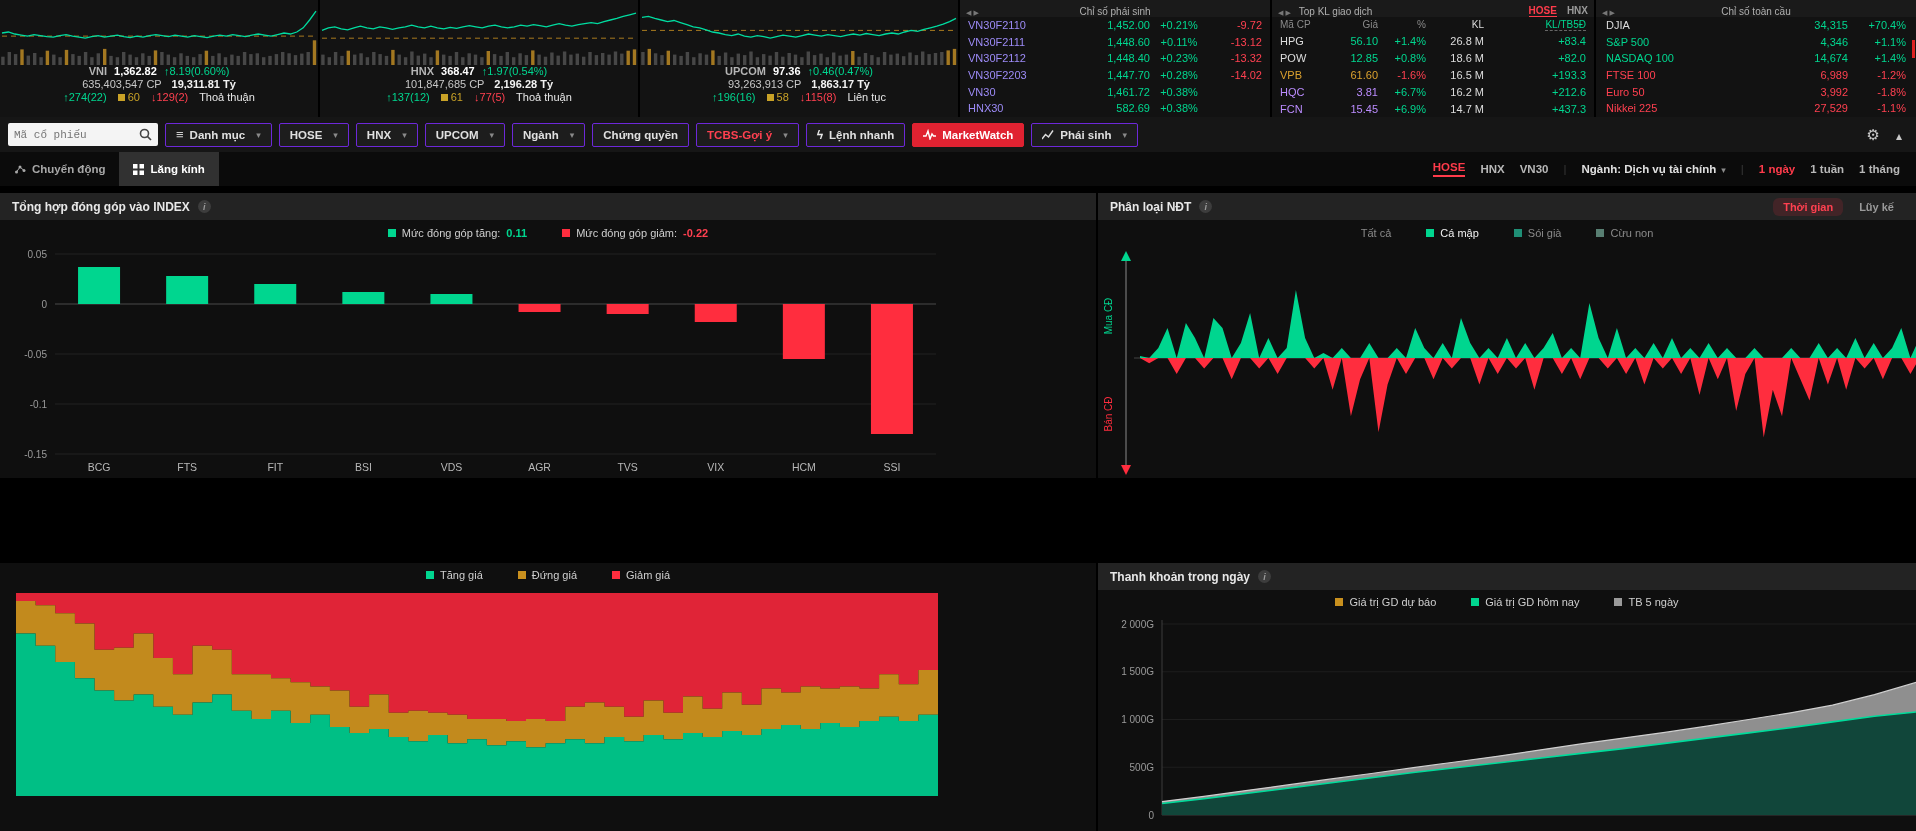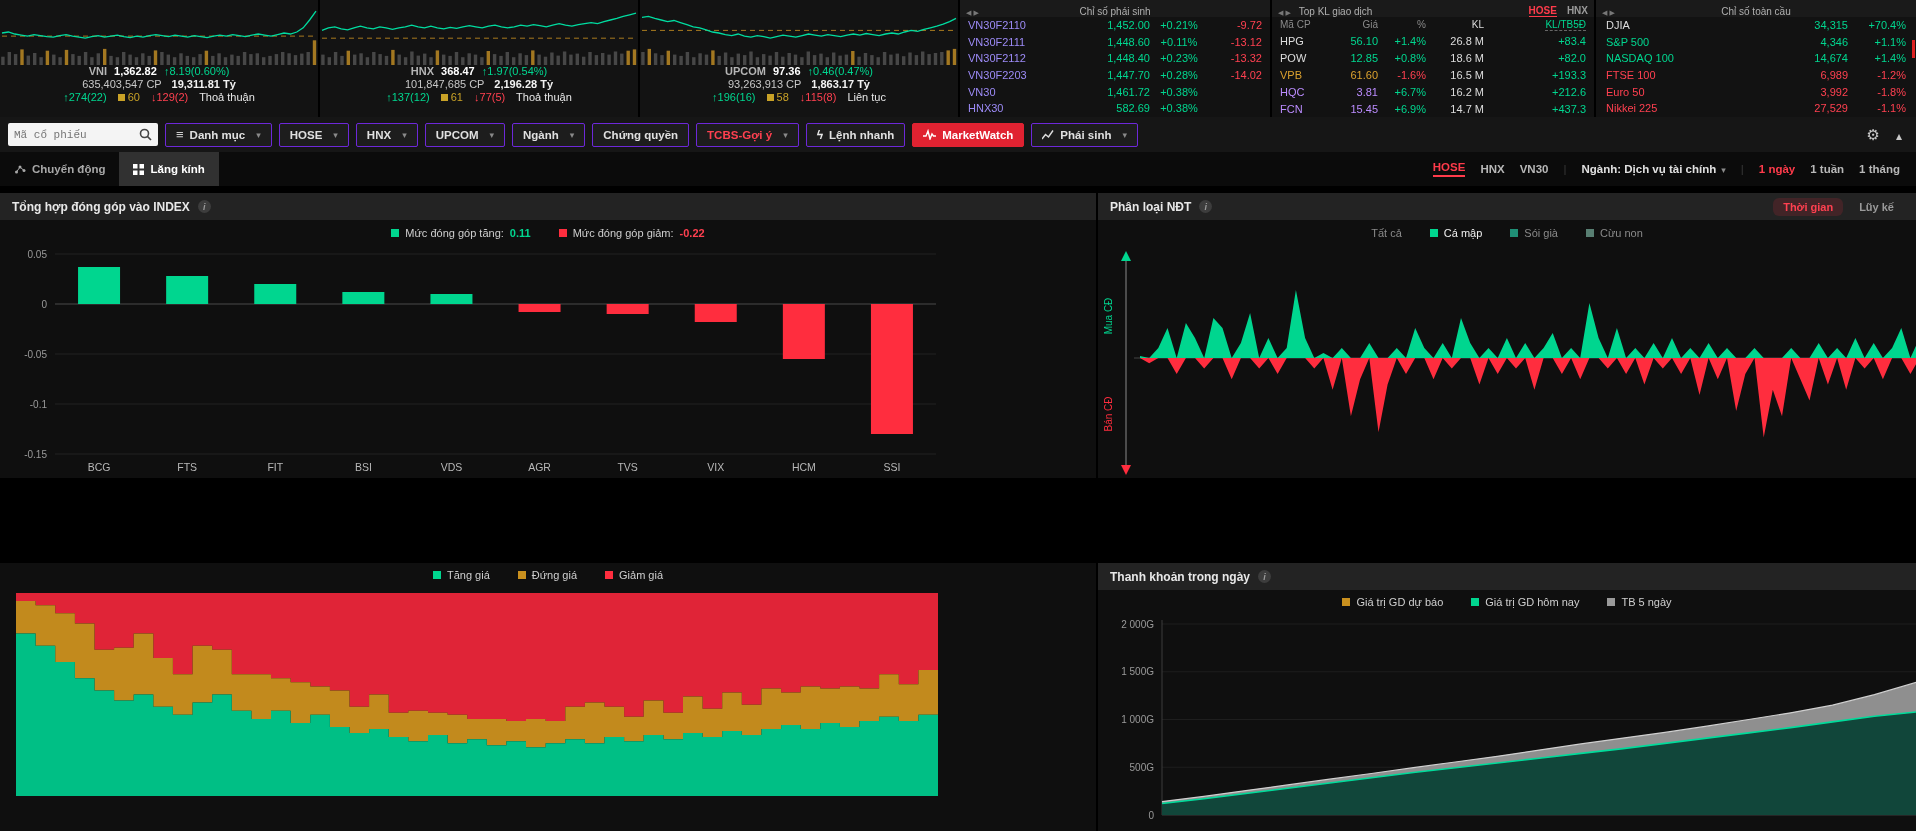--- a/index.html
+++ b/index.html
@@ -87,21 +87,21 @@
 .panel{background:#0f0f0f;overflow:hidden}
 .pl{width:1096px;flex:none}
 .pr{flex:1}
 .phdr{height:27px;background:#232323;display:flex;align-items:center;padding:0 12px;font-size:12px;font-weight:700;color:#e8e8e8}
 .ico-info{display:inline-flex;width:13px;height:13px;border-radius:50%;background:#3d3d3d;color:#9a9a9a;font-size:9px;font-style:italic;font-weight:700;align-items:center;justify-content:center;margin-left:8px}
 .ico-info::before{content:"i"}
 .phdr-btns{margin-left:auto;display:flex;gap:6px;font-size:11px;font-weight:700}
 .btn-time{color:#ff4050;background:rgba(255,45,62,.14);padding:3px 10px;border-radius:6px;cursor:pointer}
 .btn-cum{color:#9a9a9a;padding:3px 10px;cursor:pointer}
 
-.legend{height:26px;display:flex;align-items:center;justify-content:center;gap:28px;font-size:11px;color:#cfcfcf}
+.legend{height:26px;display:flex;align-items:center;justify-content:center;gap:35px;font-size:11px;color:#cfcfcf}
 .legend2{height:24px}
 .lg-item{display:flex;align-items:center;gap:6px;white-space:nowrap}
 .lg-sq{display:inline-block;width:8px;height:8px}
 .sq-green{background:#00d68f}
 .sq-red{background:#ff2d3e}
 .sq-orange{background:#c9901e}
 .sq-teal{background:#1f8f76}
 .sq-pale{background:#587f72}
 .sq-gray{background:#9a9a9a}
 .lg-muted{color:#8a8a8a}

